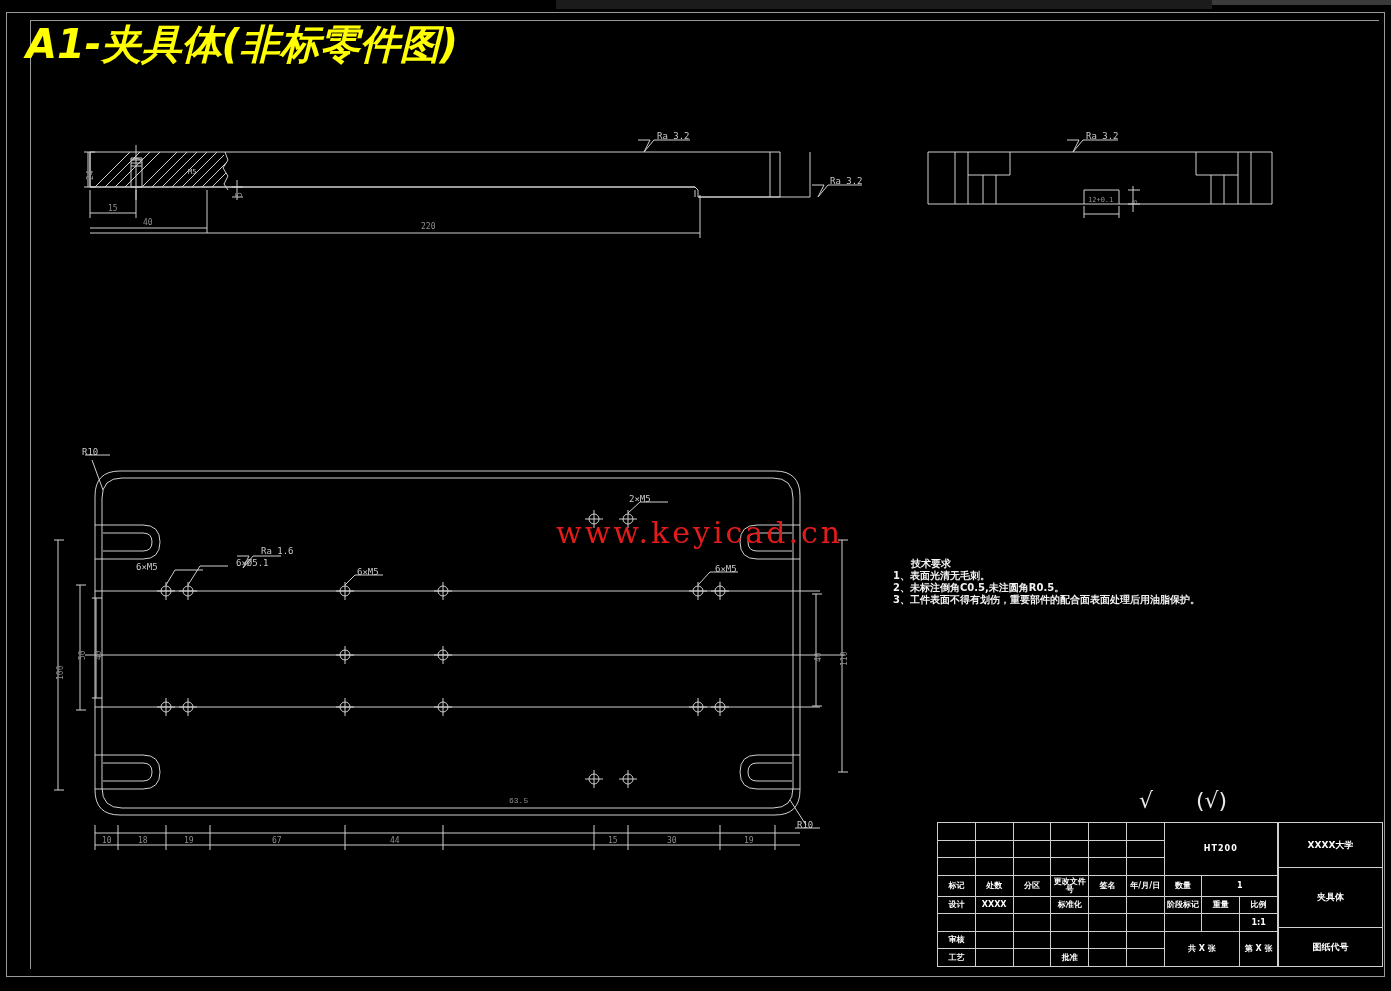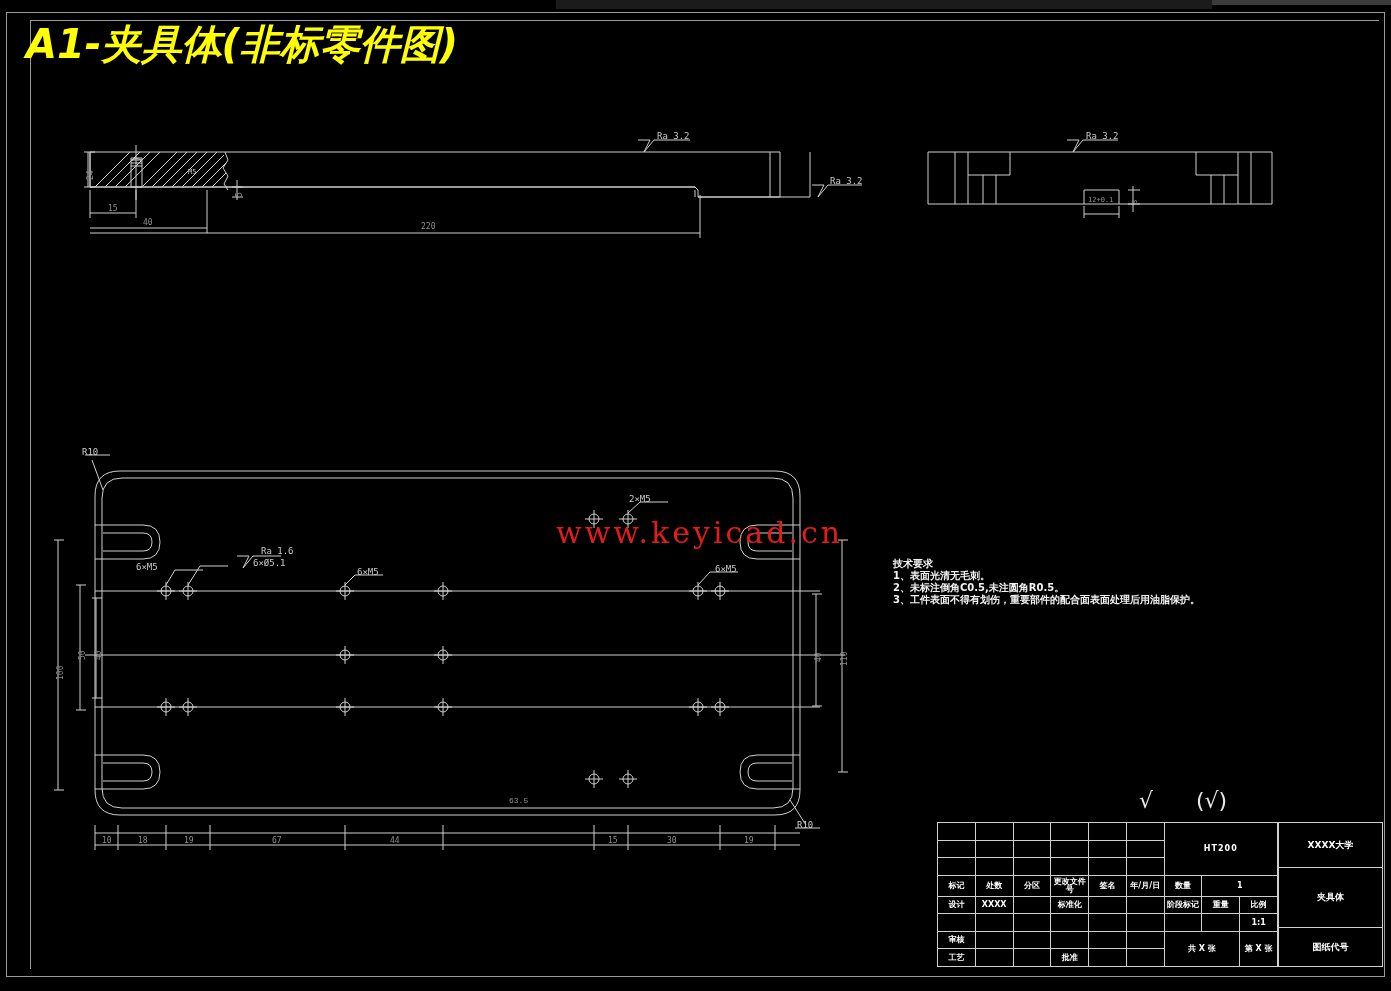--- a/index.html
+++ b/index.html
@@ -31,21 +31,21 @@
   .hatch{stroke:#b9b9b9;stroke-width:1;}
 
   .dimtxt{position:absolute;color:#8d8d8d;font-size:8px;white-space:nowrap;
       font-family:"DejaVu Sans Mono","Liberation Mono",monospace;}
   .dimtxt.rot{transform:rotate(-90deg);transform-origin:left top;}
   .calltxt{position:absolute;color:#c9c9c9;font-size:9px;white-space:nowrap;
       font-family:"DejaVu Sans Mono","Liberation Mono",monospace;}
 
   .tech{position:absolute;left:893px;top:558px;color:#f2f2f2;font-size:10px;line-height:12px;
       white-space:nowrap;font-family:"DejaVu Sans","Liberation Sans",sans-serif;font-weight:bold;}
-  .tech .hd{margin-left:0;}
+  .tech .hd{margin-left:18px;}
 
   .rough{position:absolute;color:#e8e8e8;font-size:22px;
       font-family:"DejaVu Sans","Liberation Sans",sans-serif;}
 
   
   .tb{position:absolute;left:937px;top:822px;width:341px;height:145px;}
   .tb table{border-collapse:collapse;width:341px;height:145px;table-layout:fixed;}
   .tb td{border:1px solid #cfcfcf;color:#ffffff;font-size:8px;text-align:center;
       font-family:"DejaVu Sans","Liberation Sans",sans-serif;font-weight:bold;padding:0;
       line-height:1;}
@@ -308,21 +308,21 @@
   <div class="calltxt" style="left:188px;top:168px;font-size:7px;">M5</div>
   <div class="calltxt" style="left:657px;top:131px;">Ra 3.2</div>
   <div class="calltxt" style="left:830px;top:176px;">Ra 3.2</div>
   <div class="calltxt" style="left:1086px;top:131px;">Ra 3.2</div>
   <div class="dimtxt" style="left:1088px;top:196px;font-size:7px;">12+0.1</div>
   <div class="dimtxt rot" style="left:1131px;top:204px;font-size:7px;">3</div>
 
   <div class="calltxt" style="left:82px;top:447px;">R10</div>
   <div class="calltxt" style="left:797px;top:820px;">R10</div>
   <div class="calltxt" style="left:136px;top:562px;">6×M5</div>
-  <div class="calltxt" style="left:220px;top:558px;padding-left:33px;">6×Ø5.1</div>
+  <div class="calltxt" style="left:203px;top:558px;padding-left:33px;">6×Ø5.1</div>
   <div class="calltxt" style="left:357px;top:567px;">6×M5</div>
   <div class="calltxt" style="left:629px;top:494px;">2×M5</div>
   <div class="calltxt" style="left:715px;top:564px;">6×M5</div>
   <div class="calltxt" style="left:261px;top:546px;">Ra 1.6</div>
 
   <div class="dimtxt rot" style="left:56px;top:680px;">100</div>
   <div class="dimtxt rot" style="left:78px;top:660px;">50</div>
   <div class="dimtxt rot" style="left:94px;top:660px;">40</div>
   <div class="dimtxt rot" style="left:814px;top:662px;">40</div>
   <div class="dimtxt rot" style="left:840px;top:666px;">110</div>

